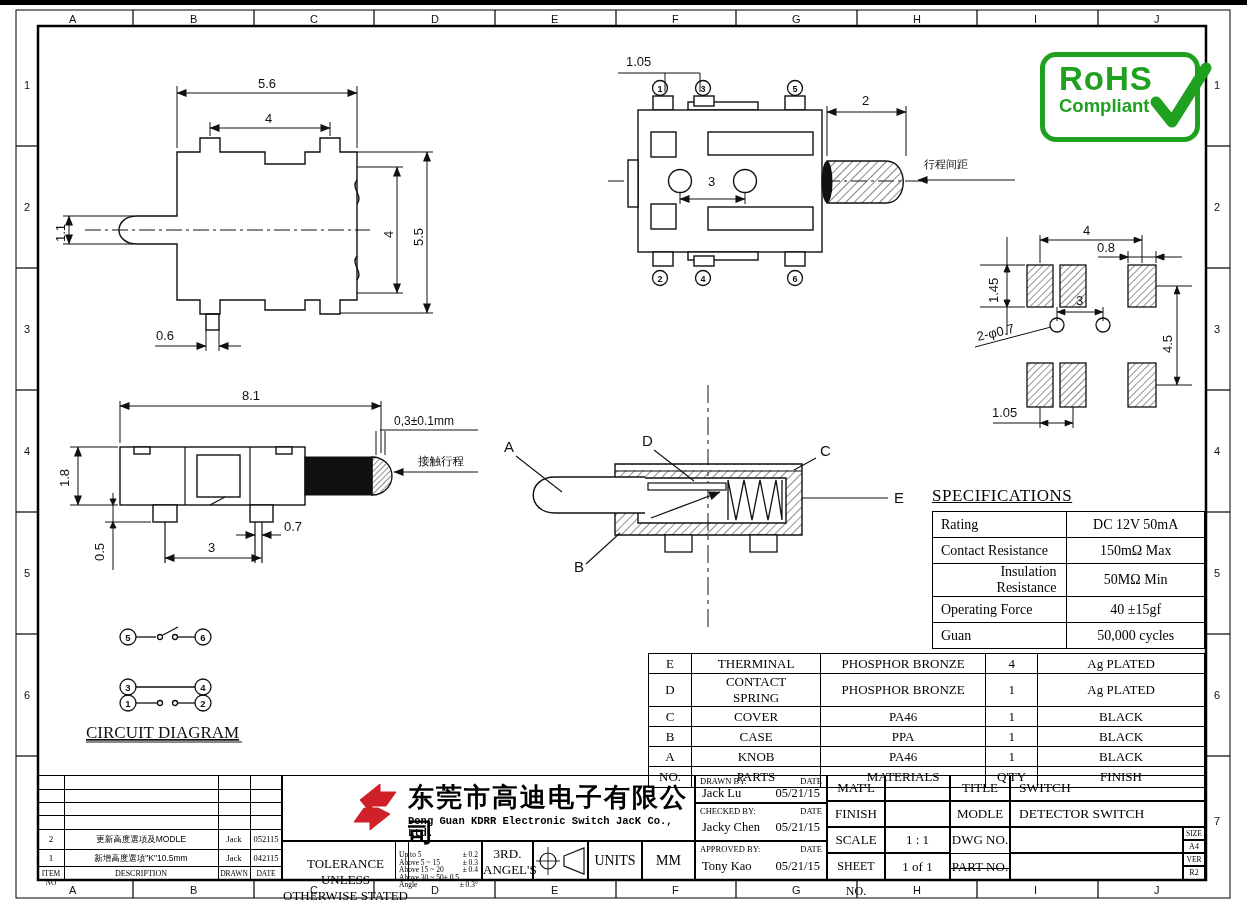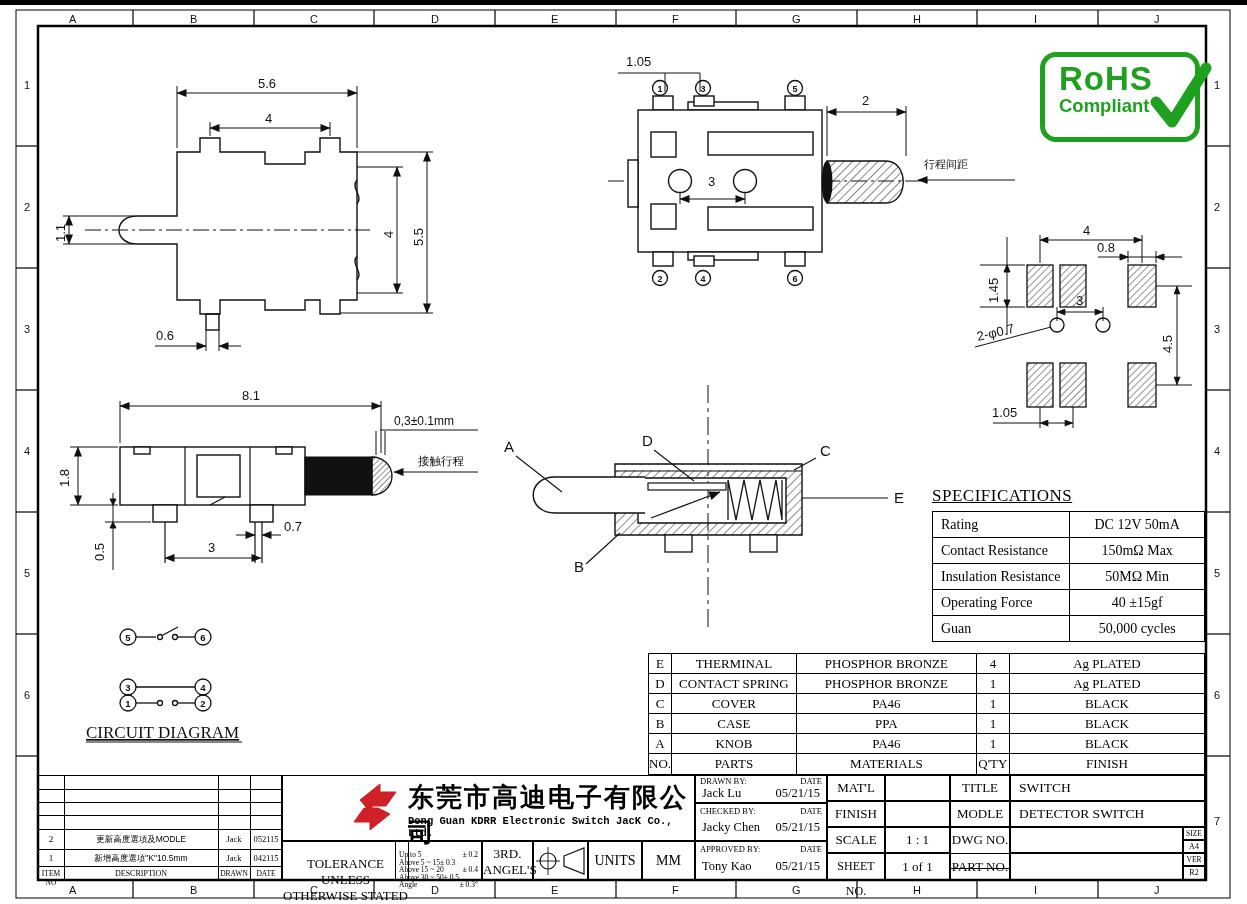--- a/index.html
+++ b/index.html
@@ -8,21 +8,21 @@
   .abs{position:absolute;}
   .dimtxt{font:13px "Liberation Sans",sans-serif;fill:#111;}
   .serif{font-family:"Liberation Serif",serif;}
   .gridlbl{font:11px "Liberation Sans",sans-serif;color:#111;}
   svg{overflow:visible;}
   svg text{fill:#111;}
   .cell{position:absolute;border:1px solid #000;box-sizing:border-box;font-family:"Liberation Serif",serif;}
   .vline{position:absolute;width:1px;background:#000;}
   .hline{position:absolute;height:1px;background:#000;}
   table{border-collapse:collapse;}
-  td{border:1.5px solid #000;font-family:"Liberation Serif",serif;text-align:center;padding:0 0;}
+  td{border:1.5px solid #000;font-family:"Liberation Serif",serif;text-align:center;padding:0 10px;}
   .rohs{position:absolute;border:5px solid #1fa11f;border-radius:16px;color:#1fa11f;
         font-family:"Liberation Sans",sans-serif;font-weight:bold;}
 </style>
 </head>
 <body>
 
 <div id="page">
 
   <div class="abs" style="left:0;top:0;width:1247px;height:5px;background:#000;"></div>
 
@@ -395,21 +395,21 @@
     <tbody>
         <tr style="height:26px;">
       <td style="width:133px;text-align:left;padding-left:8px;">Rating</td>
       <td style="width:140px;margin-top:20px;">DC 12V  50mA</td>
         </tr>
     <tr style="height:26px;">
       <td style="text-align:left;padding-left:8px;">Contact Resistance</td>
       <td>150mΩ  Max</td>
         </tr>
     <tr style="height:26px;">
-      <td style="text-align:left;padding-left:8px;">Insulation Resistance</td>
+      <td style="text-align:right;padding-left:8px;">Insulation Resistance</td>
       <td>50MΩ  Min</td>
         </tr>
     <tr style="height:26px;">
       <td style="text-align:left;padding-left:8px;">Operating Force</td>
       <td>40 ±15gf</td>
         </tr>
     <tr style="height:26px;">
       <td style="text-align:left;padding-left:8px;">Guan</td>
       <td>50,000 cycles</td>
         </tr>
@@ -496,21 +496,21 @@
 
   <div class="cell" style="left:282px;top:841px;width:127px;height:39px;font-size:13px;text-align:center;padding-top:14px;">
     <div>TOLERANCE UNLESS</div>
     <div>OTHERWISE STATED :</div>
   </div>
   <div class="cell" style="left:395px;top:841px;width:87px;height:39px;font-size:7.5px;font-family:'Liberation Serif',serif;line-height:7.6px;padding:9px 3px;">
     <div style="display:flex;justify-content:space-between;">
         <span>Up  to  5</span>
         <span>± 0.2</span>
       </div>
-    <div style="display:flex;justify-content:flex-start;">
+    <div style="display:flex;justify-content:space-between;">
         <span>Above 5  ~ 15</span>
         <span>± 0.3</span>
       </div>
     <div style="display:flex;justify-content:space-between;">
         <span>Above 15 ~ 20</span>
         <span>± 0.4</span>
       </div>
     <div style="display:flex;justify-content:flex-start;">
         <span>Above 30 ~ 50</span>
         <span>± 0.5</span>

